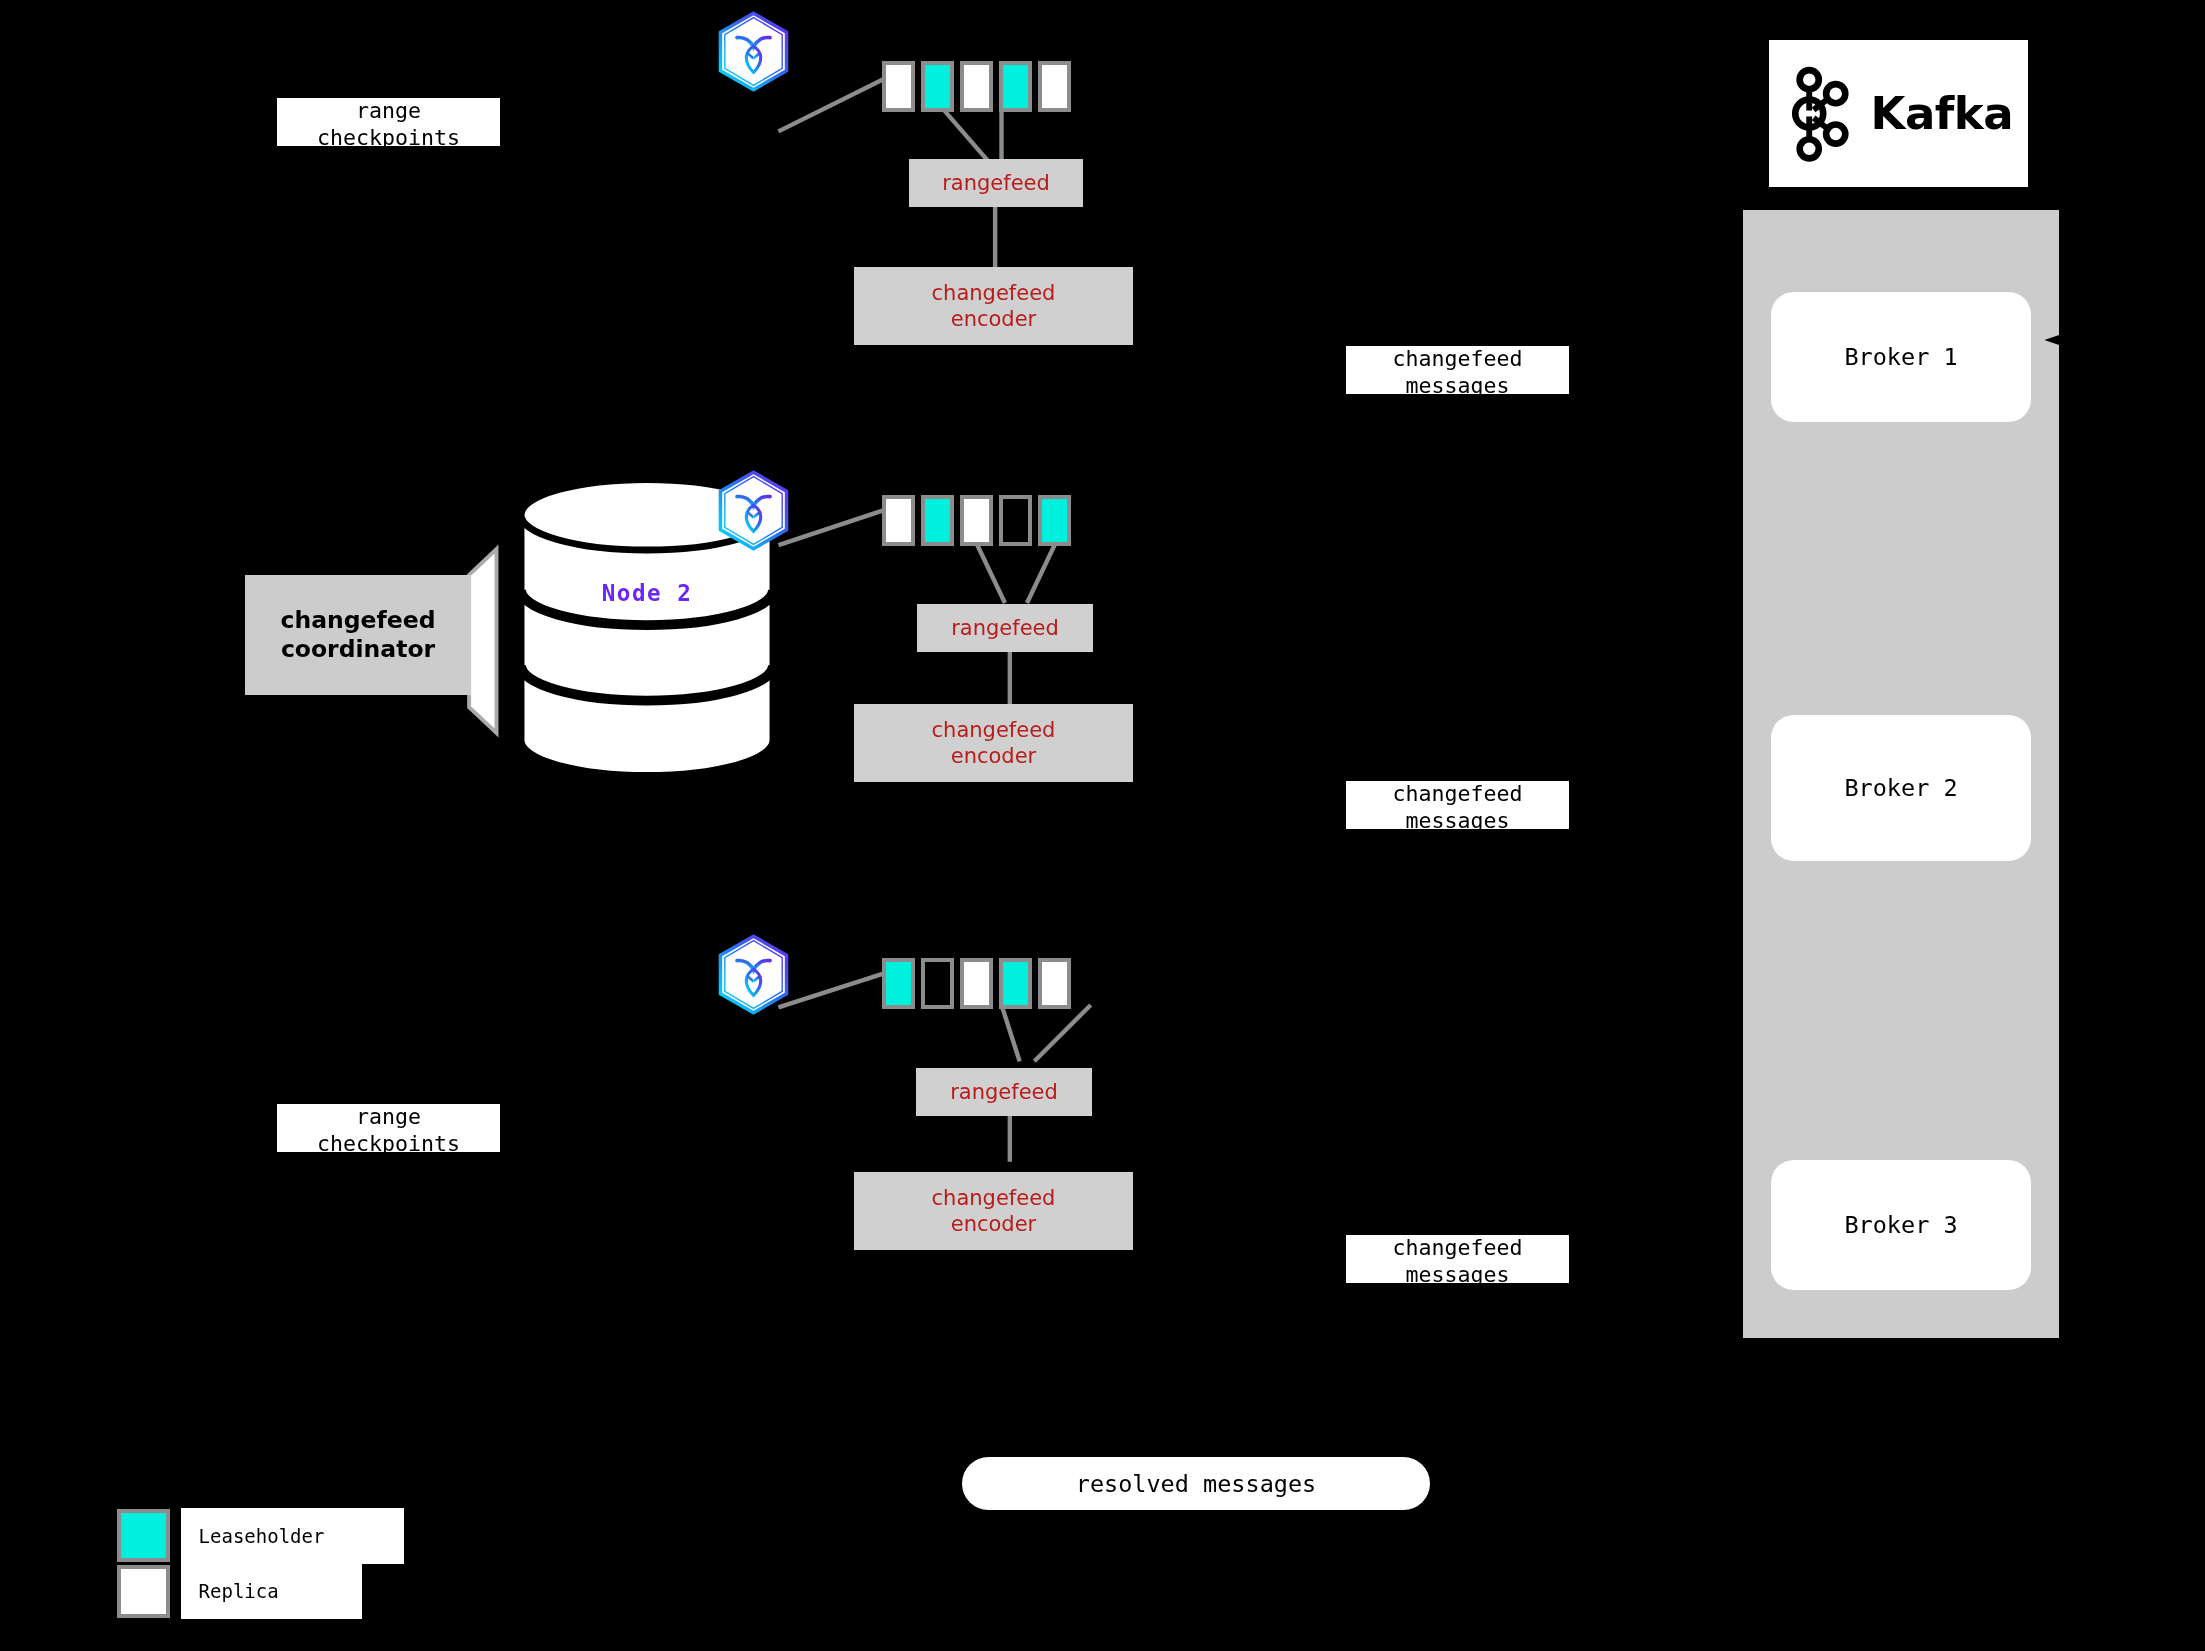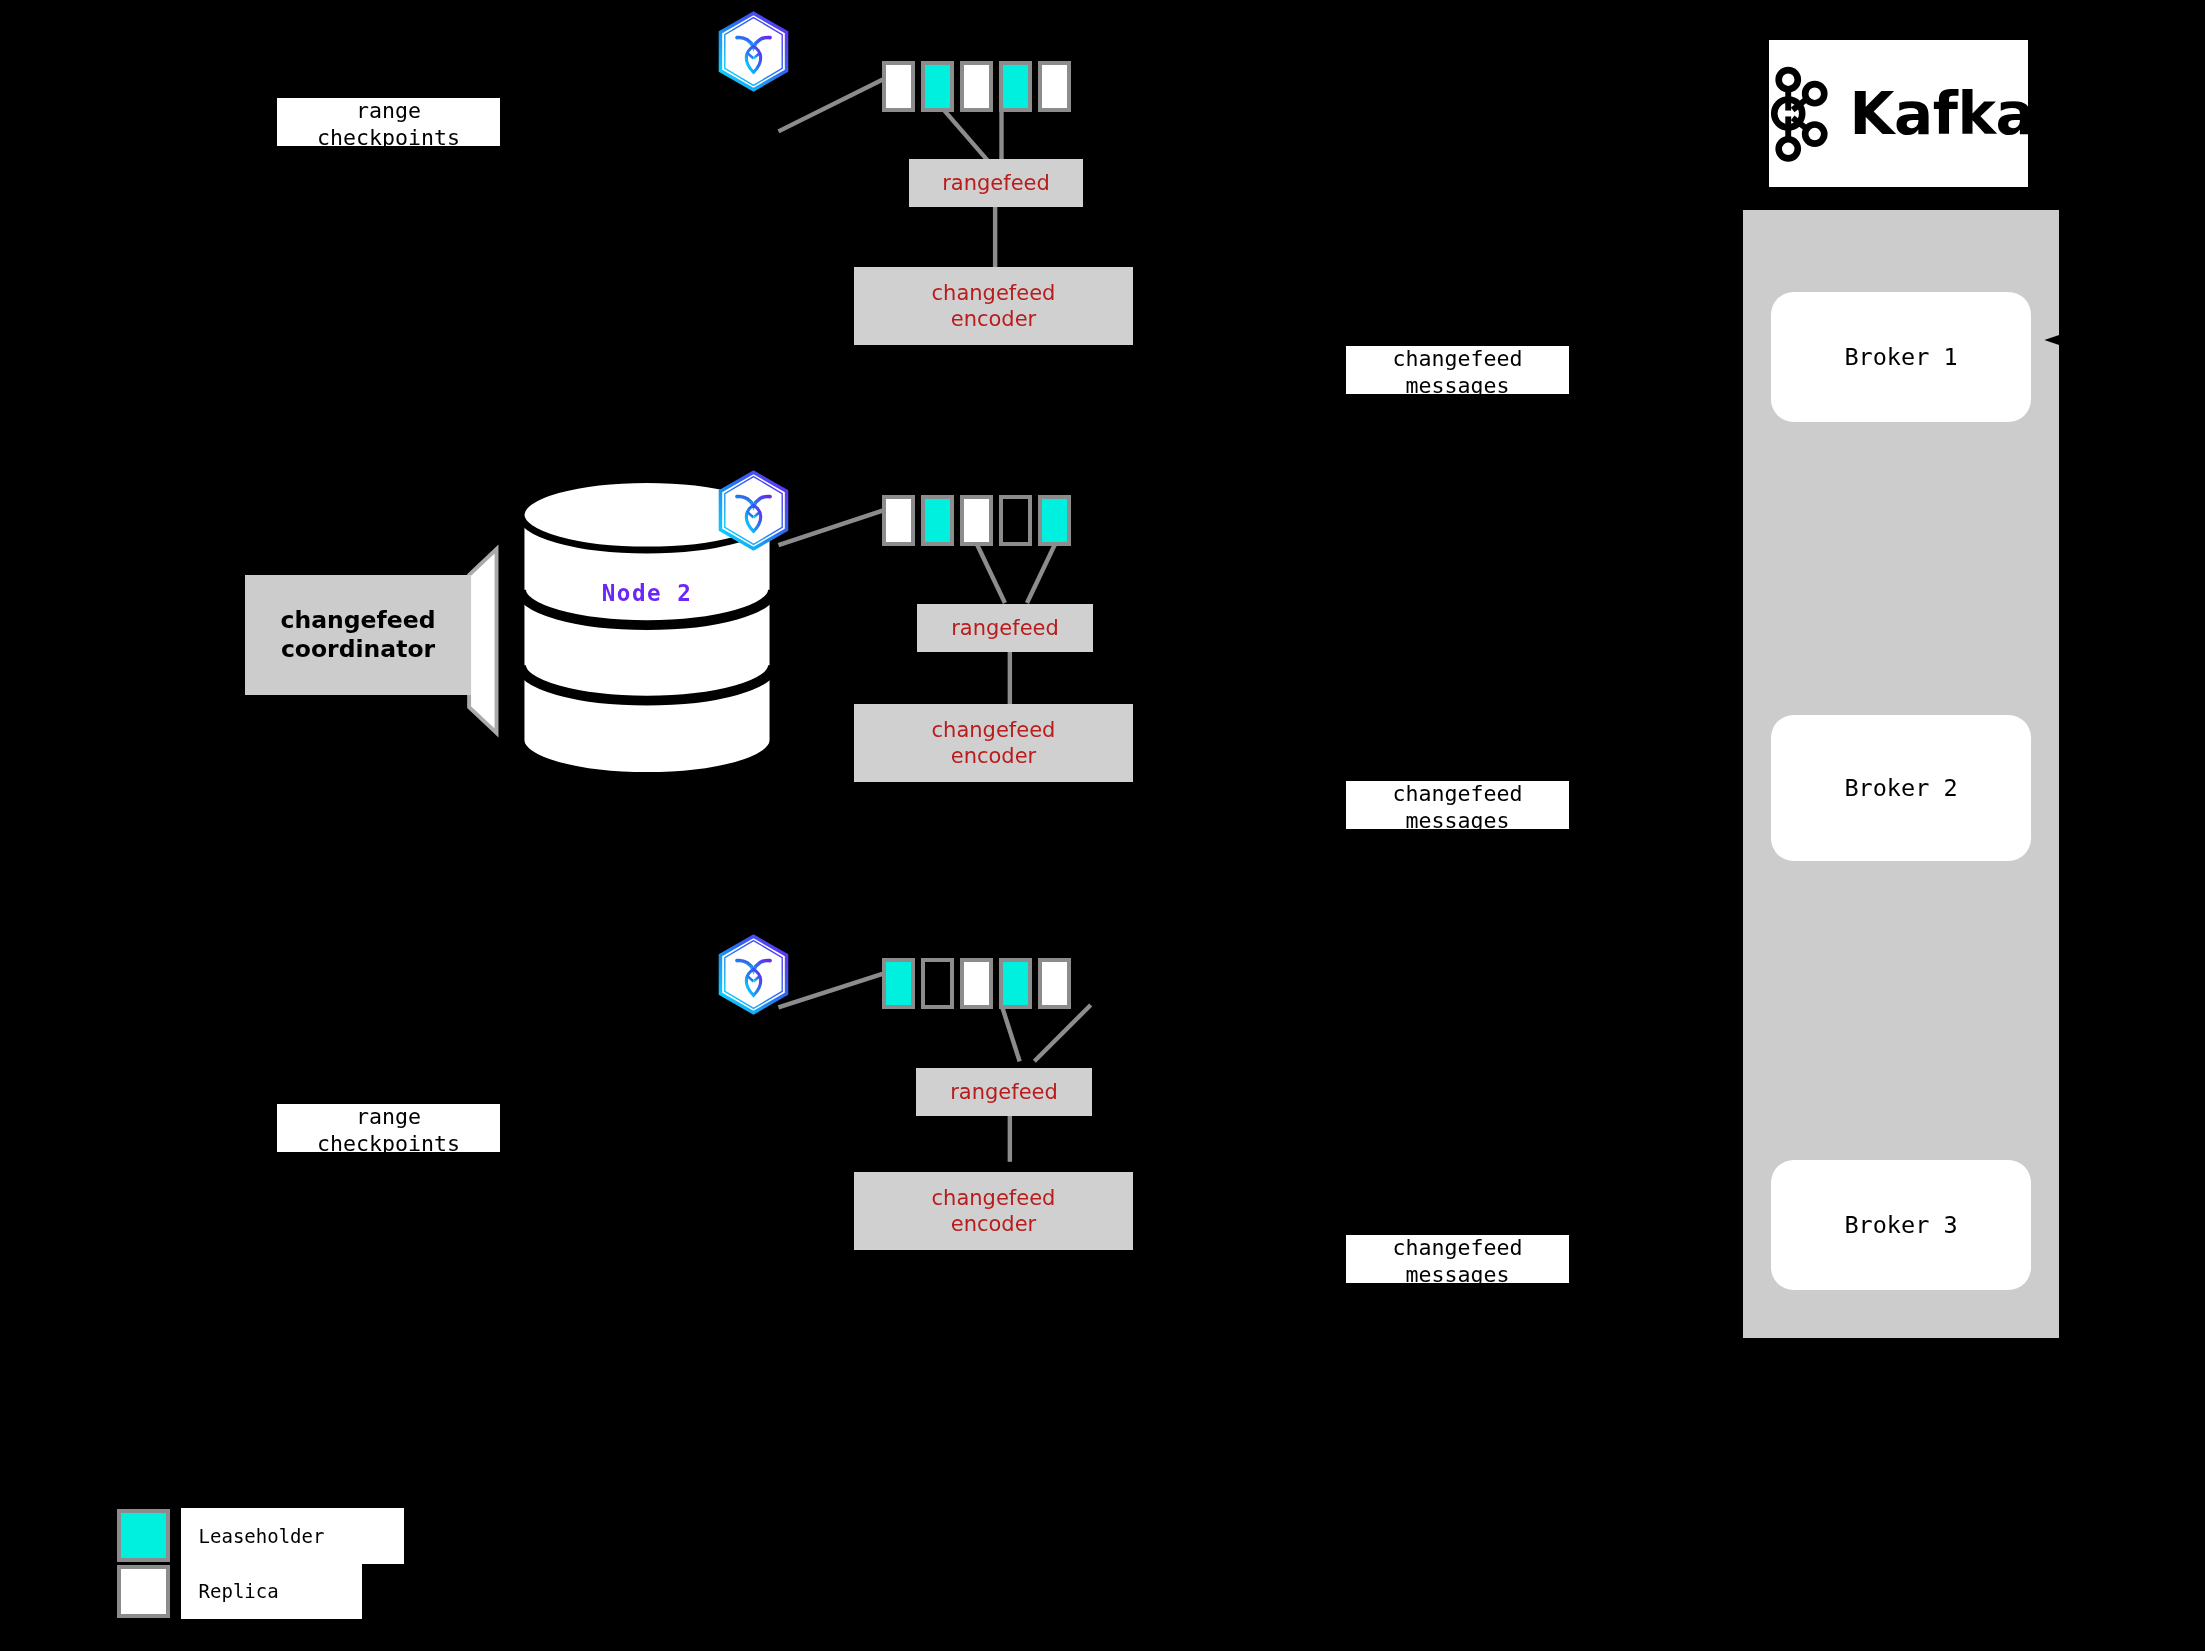--- a/index.html
+++ b/index.html
@@ -79,21 +79,21 @@
   }
 
   
   .kafka-logo-box {
     position: absolute; background: #ffffff;
     display: flex; align-items: center; justify-content: center;
   }
   .kafka-logo-inner { display: flex; align-items: center; gap: 12.7px; }
   .kafka-word {
     font-family: "DejaVu Sans", sans-serif;
-    font-weight: bold; font-size: 58px; color: #000;
+    font-weight: bold; font-size: 45px; color: #000;
     letter-spacing: -0.5px;
   }
   .kafka-panel { position: absolute; background: #cccccc; }
   .broker {
     position: absolute; background: #ffffff;
     border-radius: 22.6px;
     display: flex; align-items: center; justify-content: center;
     font-family: "DejaVu Sans Mono", monospace;
     font-size: 23.5px; color: #000;
   }
@@ -345,20 +345,23 @@
   <div class="broker" style="left:1771px; top:292px; width:260px; height:130px;">
     <span>Broker 1</span>
   </div>
   <div class="broker" style="left:1771px; top:715px; width:260px; height:146px;">
     <span>Broker 2</span>
   </div>
   <div class="broker" style="left:1771px; top:1160px; width:260px; height:130px;">
     <span>Broker 3</span>
   </div>
 
+  <div class="pill" style="left:962px; top:1457px; width:468px; height:53px;">
+    <span>resolved messages</span>
+  </div>
 
   <div class="legend-swatch lease" style="left:117px; top:1509px;"></div>
   <div class="legend-text" style="left:181px; top:1508px; width:223px; height:56px;">
     <span>Leaseholder</span>
   </div>
 
   <div class="legend-swatch replica" style="left:117px; top:1565px;"></div>
   <div class="legend-text" style="left:181px; top:1563px; width:181px; height:56px;">
     <span>Replica</span>
   </div>

